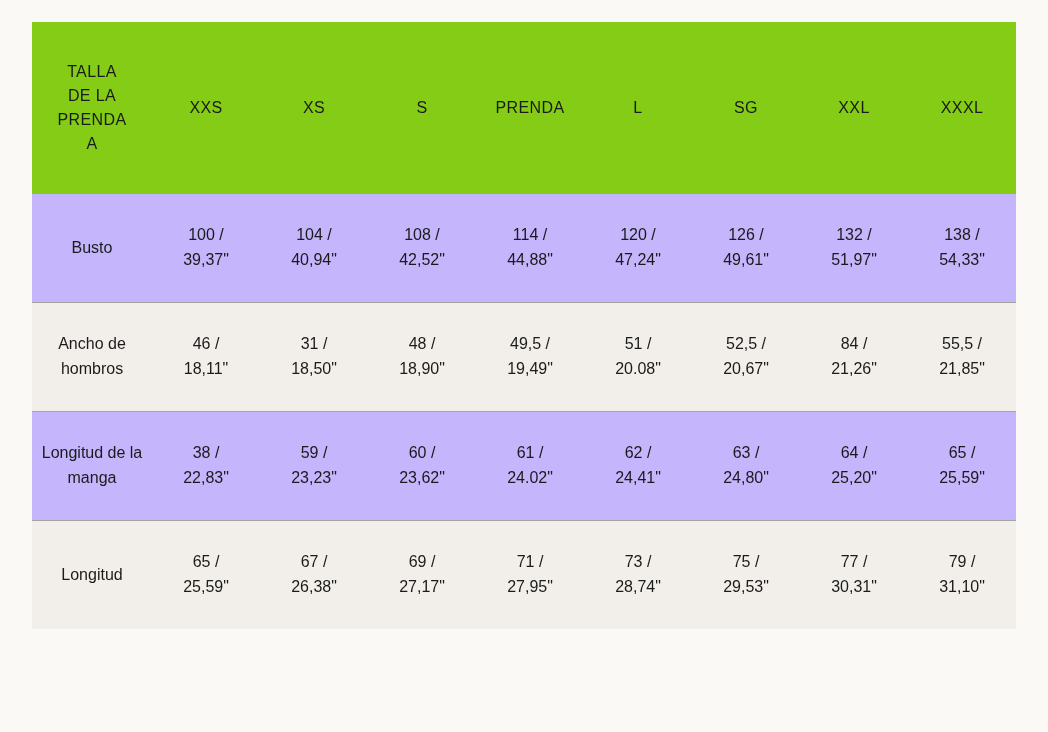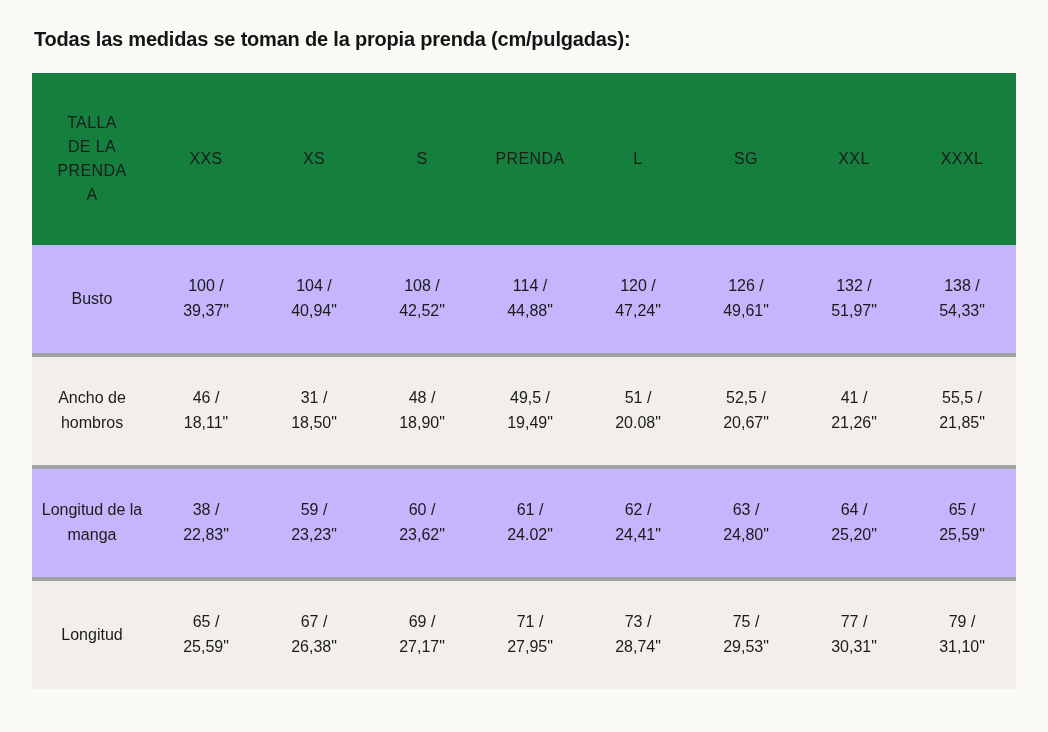--- a/index.html
+++ b/index.html
@@ -38,40 +38,40 @@
   table.size-table th,
   table.size-table td {
     text-align: center;
     vertical-align: middle;
     line-height: 1.55;
     font-weight: normal;
     color: #1b1b1b;
     padding: 6px 2px;
   }
   thead tr {
-    background: #15803d;
+    background: #84cc16;
   }
   thead th {
     height: 160px;
     font-size: 16px;
     letter-spacing: 0.4px;
   }
   thead th.corner {
     width: 116px;
     line-height: 1.5;
   }
   tbody tr.row-odd {
     background: #c4b5fd;
   }
   tbody tr.row-even {
     background: #f2efea;
   }
   tbody td {
     height: 96px;
-    border-top: 4px solid #a3a3a3;
+    border-top: 1px solid #a3a3a3;
   }
   tbody tr:first-child td {
     border-top: none;
   }
   tbody td.rowlabel {
     width: 116px;
   }
   .cell-line {
     display: block;
   }
@@ -81,21 +81,20 @@
     color: #2a2a2a;
     margin-top: 26px;
     margin-left: 2px;
   }
 </style>
 </head>
 <body>
 
 <div class="page">
 
-  <div class="title">Todas las medidas se toman de la propia prenda (cm/pulgadas):</div>
 
   <table class="size-table">
     <thead>
       <tr>
         <th class="corner">
             <span class="cell-line">TALLA</span>
             <span class="cell-line">DE LA</span>
             <span class="cell-line">PRENDA</span>
             <span class="cell-line">A</span>
           </th>
@@ -166,21 +165,21 @@
         </td>
         <td>
           <span class="cell-line">51 /</span>
           <span class="cell-line">20.08"</span>
         </td>
         <td>
           <span class="cell-line">52,5 /</span>
           <span class="cell-line">20,67"</span>
         </td>
         <td>
-          <span class="cell-line">41 /</span>
+          <span class="cell-line">84 /</span>
           <span class="cell-line">21,26"</span>
         </td>
         <td>
           <span class="cell-line">55,5 /</span>
           <span class="cell-line">21,85"</span>
         </td>
       </tr>
 
       <tr class="row-odd">
         <td class="rowlabel">Longitud de la manga</td>

